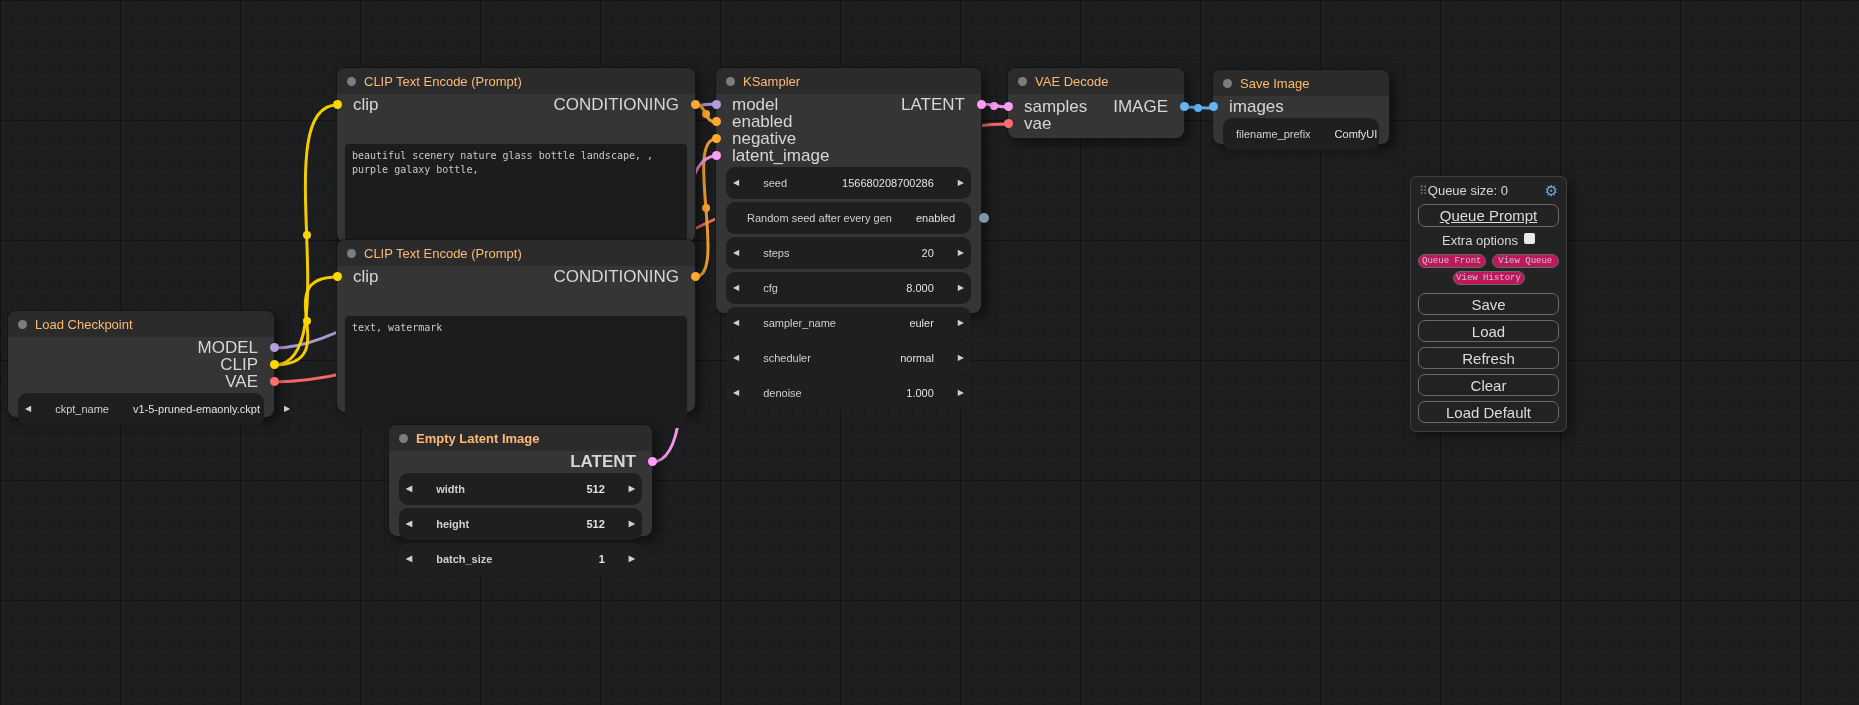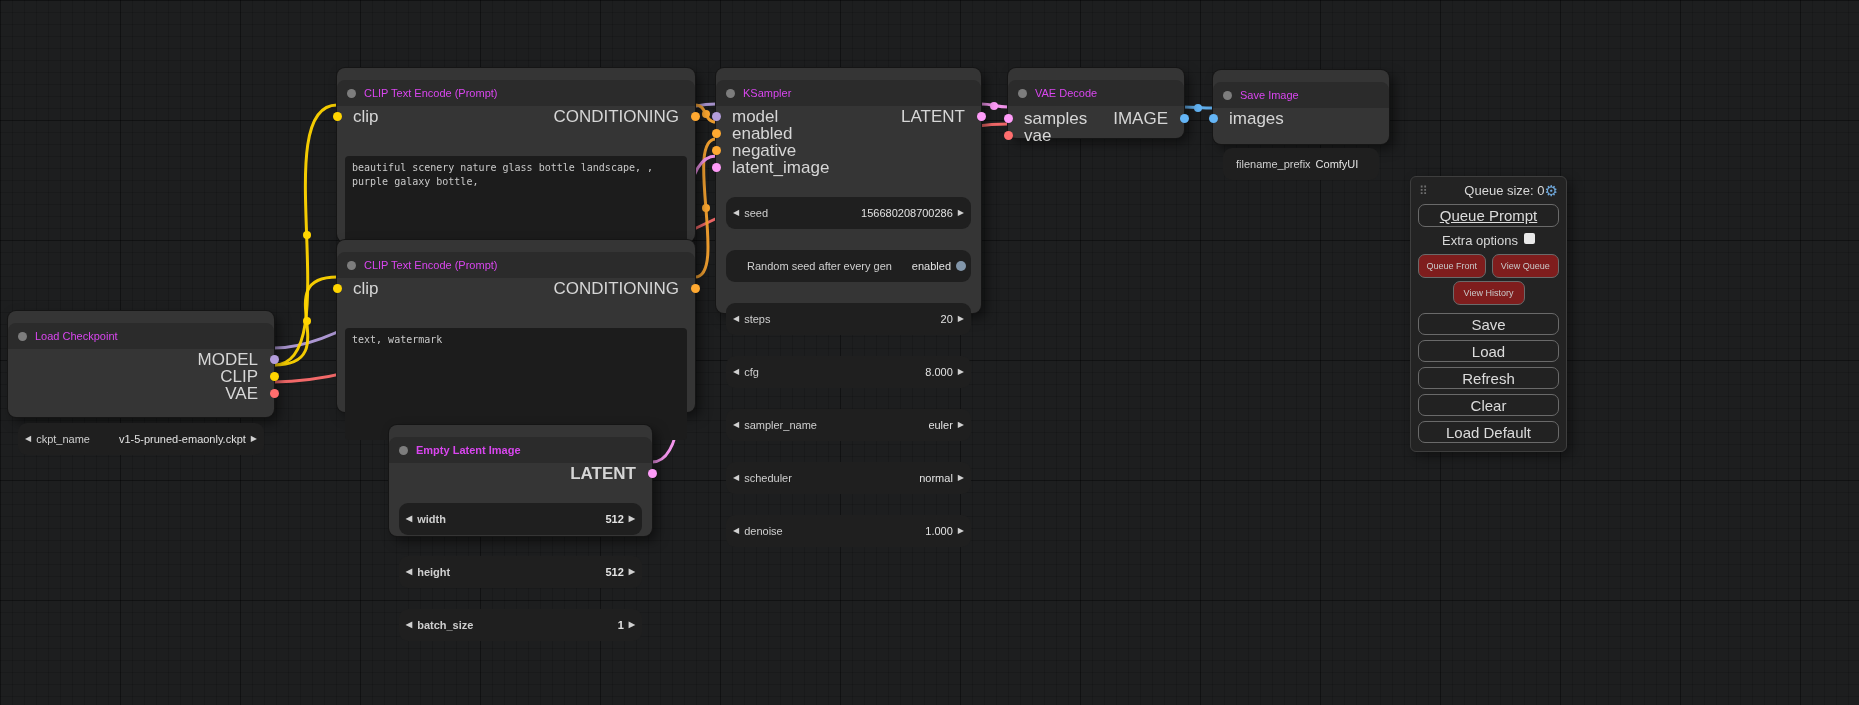--- a/index.html
+++ b/index.html
@@ -14,56 +14,56 @@
       linear-gradient(90deg, rgba(0,0,0,0.14) 1px, transparent 1px);
     background-size:120px 120px,120px 120px,12px 12px,12px 12px;
     position:relative;
   }
   .wires { position:absolute; left:0; top:0; z-index:1; }
   .wire { fill:none; stroke-width:3; stroke-linecap:round; opacity:0.95; }
   .node { position:absolute; z-index:2; background:#353535; border-radius:8px;
     box-shadow:0 0 0 1px #151515, 5px 5px 12px rgba(0,0,0,0.5); }
   .ntitle { height:26px; background:#2b2b2b; border-radius:8px 8px 0 0;
     display:flex; align-items:center; gap:8px; padding:0 10px;
-    color:#d946ef; font-size:11px; cursor:move;margin-top:12px; }
+    color:#fdba74; font-size:13px; cursor:move; }
   .tdot { width:9px; height:9px; border-radius:50%; background:#7d7d7d; flex:none; }
   .nbody { padding-top:2px; position:relative; }
   .pt4 { padding-top:4px; }
   .srow { position:relative; height:17px; font-size:17px; color:#d6d6d6; }
   .ilabel { position:absolute; left:16px; top:0; line-height:17px; }
   .olabel { position:absolute; right:16px; top:0; line-height:17px; }
   .sdot { position:absolute; width:9px; height:9px; border-radius:50%; top:4px; cursor:crosshair; }
   .idot { left:-4.5px; }
   .odot { right:-4.5px; }
   .c-model{background:#b39ddb} .c-clip{background:#ffd500} .c-vae{background:#ff6e6e}
   .c-cond{background:#ffa931} .c-latent{background:#ff9cf9} .c-image{background:#64b5f6}
-  .widget { height:17px; margin:21px 10px; background:#1f1f1f; border-radius:9px;
-    display:flex; align-items:center; gap:5px; padding:16px 7px; font-size:11px; color:#cfcfcf; cursor:pointer; }
+  .widget { height:17px; margin:3px 10px; background:#1f1f1f; border-radius:9px;
+    display:flex; align-items:center; gap:24px; padding:16px 7px; font-size:11px; color:#cfcfcf; cursor:pointer; }
   .wname { white-space:nowrap; }
   .wval { margin-left:auto; color:#e2e2e2; white-space:nowrap; }
   .arr { font-size:8px; color:#d0d0d0; flex:none; line-height:1; }
   .knob { width:10px; height:10px; border-radius:50%; background:#8296aa; flex:none; margin-right:-2px; }
   .prompt { position:absolute; left:8px; right:8px; background:#1c1c1c; border:0; border-radius:4px;
     color:#c9c9c9; font:10px/1.4 "DejaVu Sans Mono", monospace; padding:5px 7px; resize:none; overflow:hidden; }
   
   .menu { position:absolute; left:1410px; top:176px; width:157px; z-index:3;
     background:#232323; border:1px solid #3e3e3e; border-radius:6px; padding:4px 7px 8px;
     box-shadow:4px 4px 12px rgba(0,0,0,0.45); }
   .mhead { display:flex; align-items:center; color:#d8d8d8; font-size:13px; padding:2px 1px 4px; }
   .drag { color:#6f6f6f; font-size:12px; cursor:grab; flex:none; }
-  .qsize { flex:1; text-align:right; }
+  .qsize { flex:1; text-align:left; }
   .gear { color:#6fa8dc; font-size:15px; cursor:pointer; line-height:1; flex:none; }
   .mbtn { display:block; width:100%; background:#222; border:1px solid #6a6a6a; border-radius:7px;
     color:#dcdcdc; font-family:inherit; cursor:pointer; }
   .qp { height:23px; font-size:15px; margin:2px 0 6px;text-decoration:underline; }
   .extra { display:flex; align-items:flex-start; justify-content:center; gap:6px; color:#d8d8d8; font-size:13px; height:18px; }
   .chk { width:11px; height:11px; background:#e9e9e9; border-radius:2px; cursor:pointer; }
   .srowm { display:flex; gap:6px; margin:3px 0; }
-  .sbtn { flex:1; height:24px; font-size:9px; background:#7f1d1d; border:1px solid #6a6a6a; border-radius:7px;
-    color:#c9c9c9; font-family:Liberation Sans, sans-serif; padding:0; cursor:pointer; }
+  .sbtn { flex:1; height:14px; font-size:9px; background:#be185d; border:1px solid #6a6a6a; border-radius:7px;
+    color:#c9c9c9; font-family:Liberation Mono, monospace; padding:0; cursor:pointer; }
   .vh { display:block; flex:none; width:72px; margin:0 auto 8px; }
   .big { height:22px; font-size:15px; margin:5px 0 0; }
 </style>
 </head>
 <body>
 
 <div style="position:absolute;inset:0;">
 
   <svg class="wires" width="1859" height="705">
     <path class="wire" d="M 274 348 C 400 348 595 104 716 104" stroke="#b39ddb"></path>

